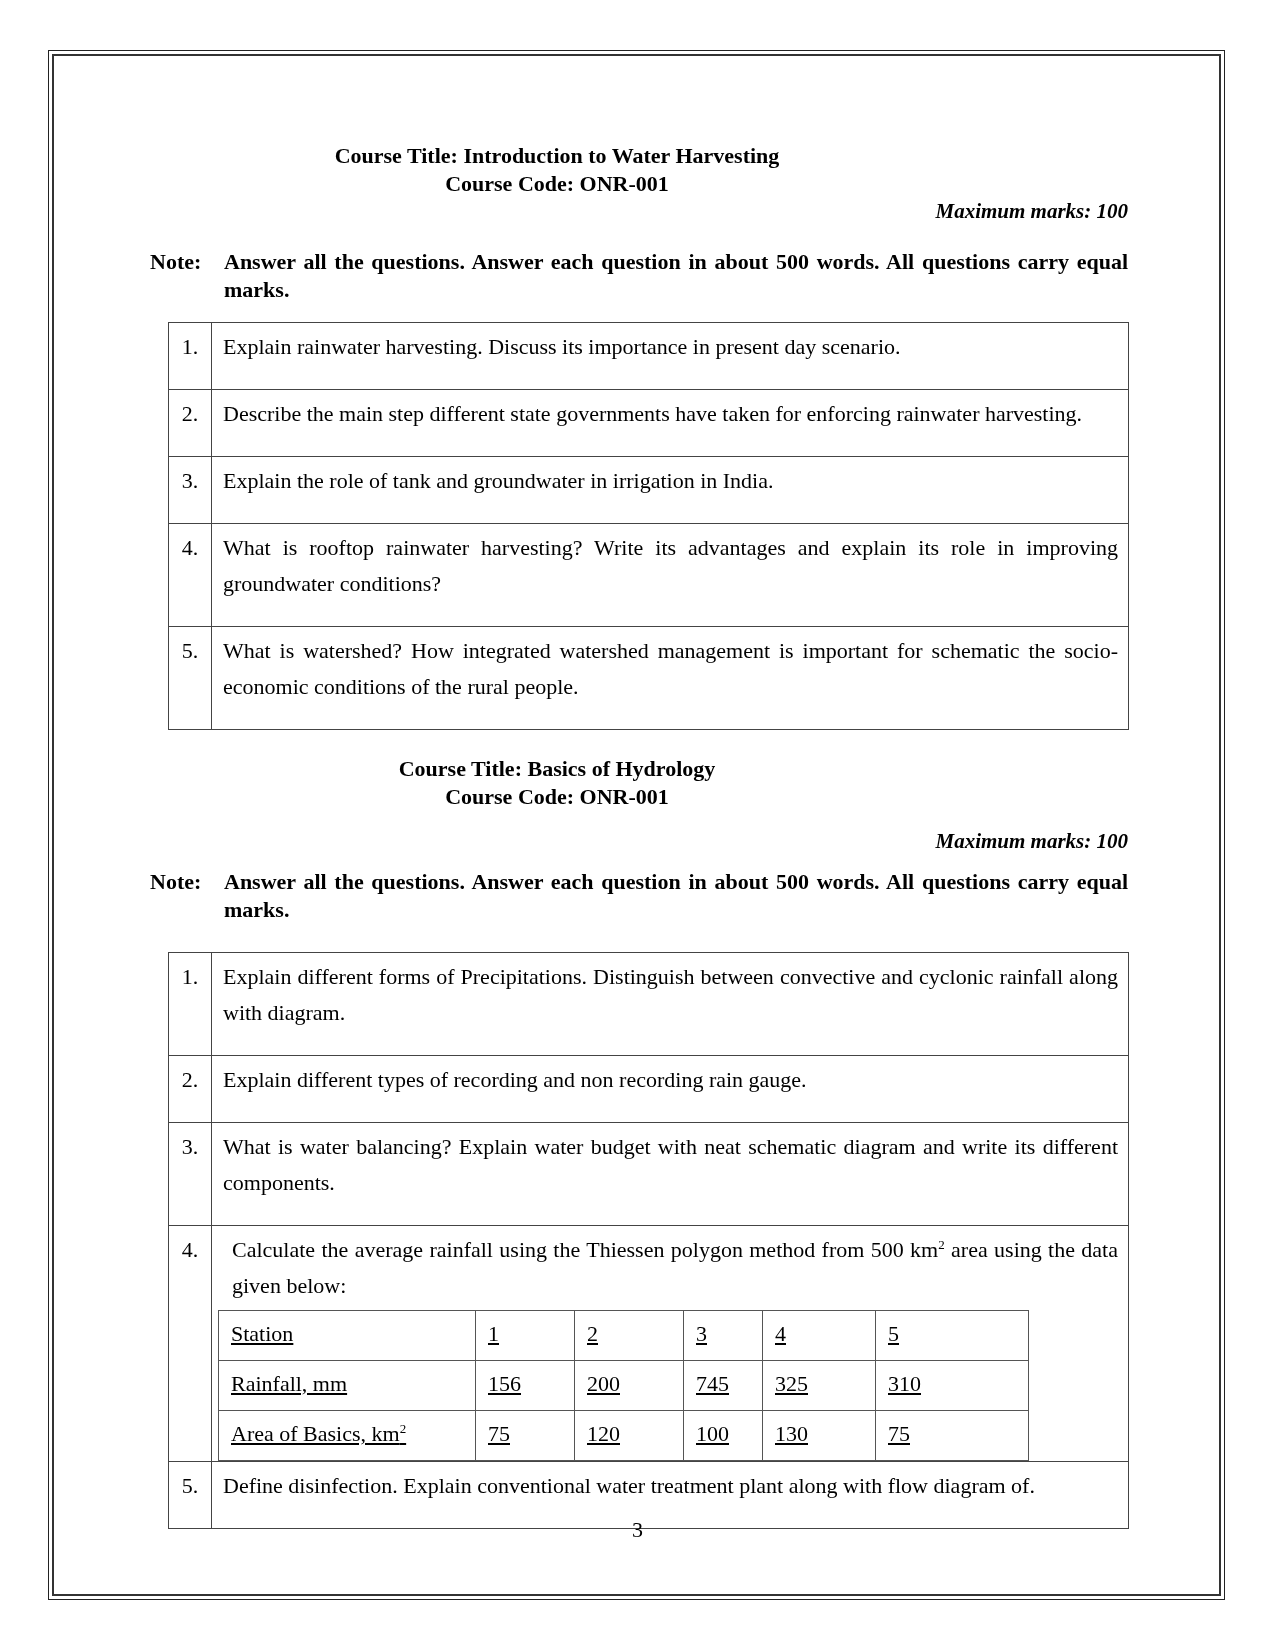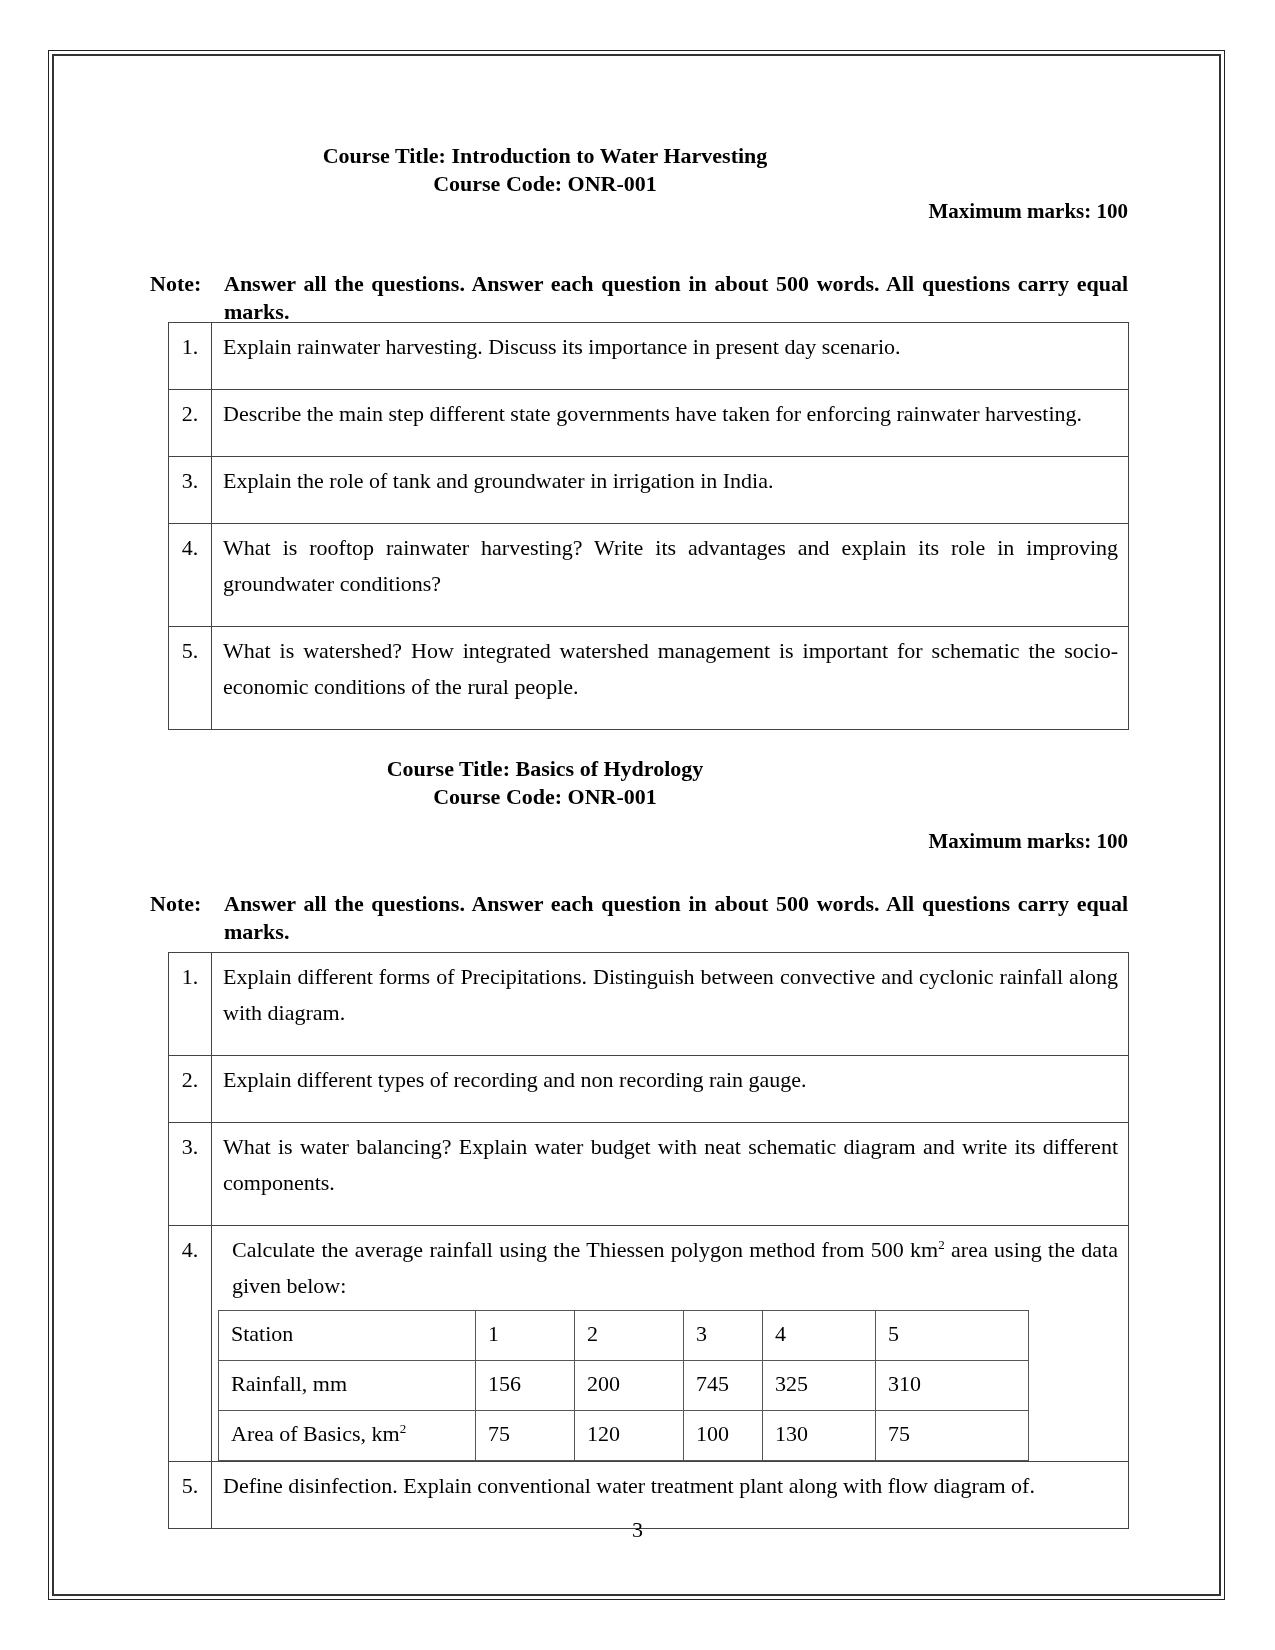--- a/index.html
+++ b/index.html
@@ -11,37 +11,37 @@
   .page-border-outer {
     position: absolute; left: 48px; top: 50px; width: 1177px; height: 1550px;
     border: 1px solid #222; box-sizing: border-box;
   }
   .page-border-inner {
     position: absolute; left: 52px; top: 54px; width: 1169px; height: 1542px;
     border: 2px solid #333; box-sizing: border-box;
   }
   .abs { position: absolute; }
   .title {
-    font-weight: bold; font-size: 22px; text-align: center; left: 0; width: 1090px; line-height: 28px;
+    font-weight: bold; font-size: 22px; text-align: center; left: 12px; width: 1090px; line-height: 28px;
   }
-  .marks { font-weight: bold; font-size: 21px; text-align: right; right: 147px; line-height: 26px; }
+  .marks { font-weight: bold; font-size: 21px; text-align: right; right: 147px; line-height: 26px; font-style: italic; }
   .note {
-    left: 150px; width: 978px; font-weight: bold; font-size: 22px; line-height: 28px; margin-top: 22px;
+    left: 150px; width: 978px; font-weight: bold; font-size: 22px; line-height: 28px;
   }
   .note .lbl { position: absolute; left: 0; top: 0; }
   .note .txt { display: block; margin-left: 74px; text-align: justify; text-align-last: left; }
   table.q {
     position: absolute; left: 168px; width: 961px; border-collapse: collapse;
     font-size: 22px; line-height: 36px;
   }
   table.q td { border: 1.5px solid #444; vertical-align: top; padding: 6px 10px 24px 11px; }
   table.q td.num { width: 26px; text-align: center; padding: 6px 8px; }
   table.q td.txt { text-align: justify; }
   table.inner {
-    border-collapse: collapse; margin: 6px 0 0 0; font-size: 22px; line-height: 28px; width: 811px;
+    border-collapse: collapse; margin: 6px 0 0 0; font-size: 22px; line-height: 28px; width: 811px; text-decoration: underline;
   }
   table.inner td { border: 1.5px solid #555; padding: 9px 12px 12px 12px; text-align: left; vertical-align: top; }
   .pageno { font-size: 22px; left: 0; width: 1275px; text-align: center; }
   sup { font-size: 13px; line-height: 0; }
 </style>
 </head>
 <body>
 
 <div class="page-border-outer"></div>
 <div class="page-border-inner"></div>

